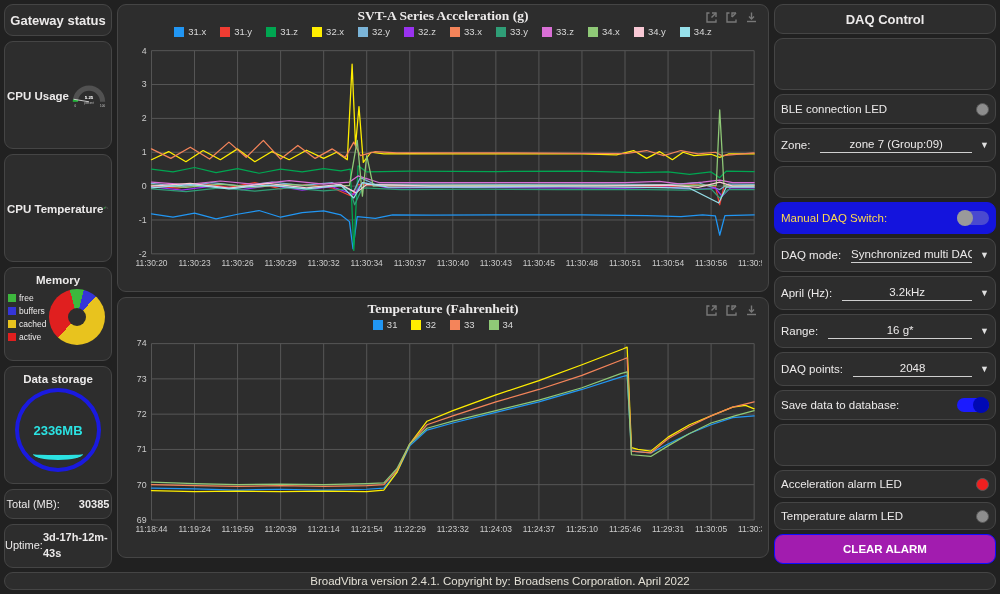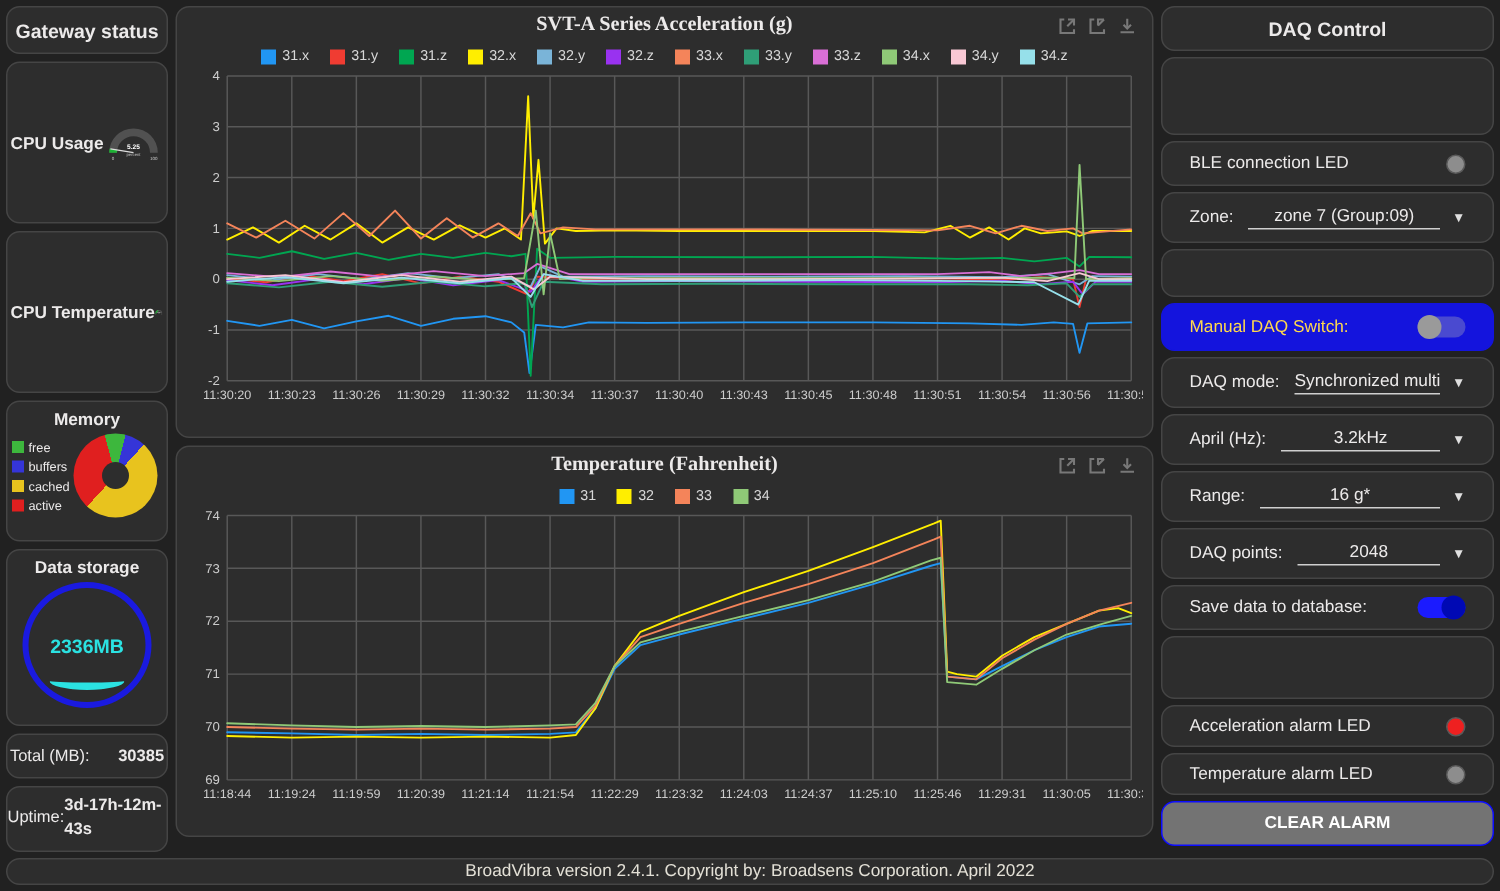--- a/index.html
+++ b/index.html
@@ -35,40 +35,40 @@
                font-size:11px;line-height:1.45}
   
   .col-center{flex:1;display:flex;flex-direction:column;gap:5px;min-width:0}
   .chart-card{padding:3px 6px 18px;display:flex;flex-direction:column;position:relative}
   .chart-card.top{height:288px}
   .chart-card.bottom{height:261px}
   .chart-title{font-family:"Liberation Serif",serif;font-weight:bold;font-size:13.5px;
                text-align:center;height:18px}
   .chart-toolbar{position:absolute;right:10px;top:6px;display:flex;gap:7px}
   .chart-toolbar svg{width:13px;height:13px;stroke:#787878;fill:none;stroke-width:1.4}
-  .legend-row{display:flex;justify-content:center;gap:14px;height:17px;align-items:flex-end}
+  .legend-row{display:flex;justify-content:center;gap:14px;height:17px;align-items:flex-start}
   .lg-item{display:flex;align-items:center;gap:4px;font-size:9.5px;color:#d8d8d8}
   .lg-item .sw{width:10px;height:10px;display:inline-block}
   .plot{flex:1;width:100%}
   .tick{font-family:"Liberation Sans",sans-serif}
   
   .col-right{width:222px;display:flex;flex-direction:column;gap:4px}
-  .rrow{height:30px;display:flex;align-items:center;padding:0 18px;font-size:11.5px;flex-shrink:0}
+  .rrow{height:30px;display:flex;align-items:center;padding:0 6px;font-size:11.5px;flex-shrink:0}
   .rrow .lbl{white-space:nowrap}
   .rrow .spacer{flex:1}
   .led{width:13px;height:13px;border-radius:50%;border:1px solid #5a5a5a}
   .ddl{flex:1;margin:0 8px 0 10px;border-bottom:1px solid #cfcfcf;text-align:center;
        padding-bottom:2px;font-size:11.5px;white-space:nowrap;overflow:hidden}
   .caret{color:#e0e0e0;font-size:9px}
   .toggle{width:32px;height:14px;border-radius:8px;background:#4a4ad0;position:relative;flex-shrink:0}
   .toggle .knob{position:absolute;top:-1px;left:0;width:16px;height:16px;border-radius:50%;background:#9a9a9a}
   .toggle[data-state="on"]{background:#1b1bff}
   .toggle[data-state="on"] .knob{left:auto;right:0;background:#0009b4}
   .blue-row{background:#1414dd;border-color:#1414dd;color:#ffd94d}
-  .btn-clear{height:30px;background:#737373;border-color:#0d0dff;display:flex;align-items:center;
+  .btn-clear{height:30px;background:#a21caf;border-color:#0d0dff;display:flex;align-items:center;
              justify-content:center;font-weight:bold;font-size:11.5px;color:#fff;cursor:pointer}
   .spacer-card{flex-shrink:0}
   
   .footer{height:32px;margin:2px 4px 4px;display:flex;align-items:center;justify-content:center;
           font-size:11.5px;color:#e3e0d6}
 </style>
 </head>
 <body>
 
 <div class="main">

